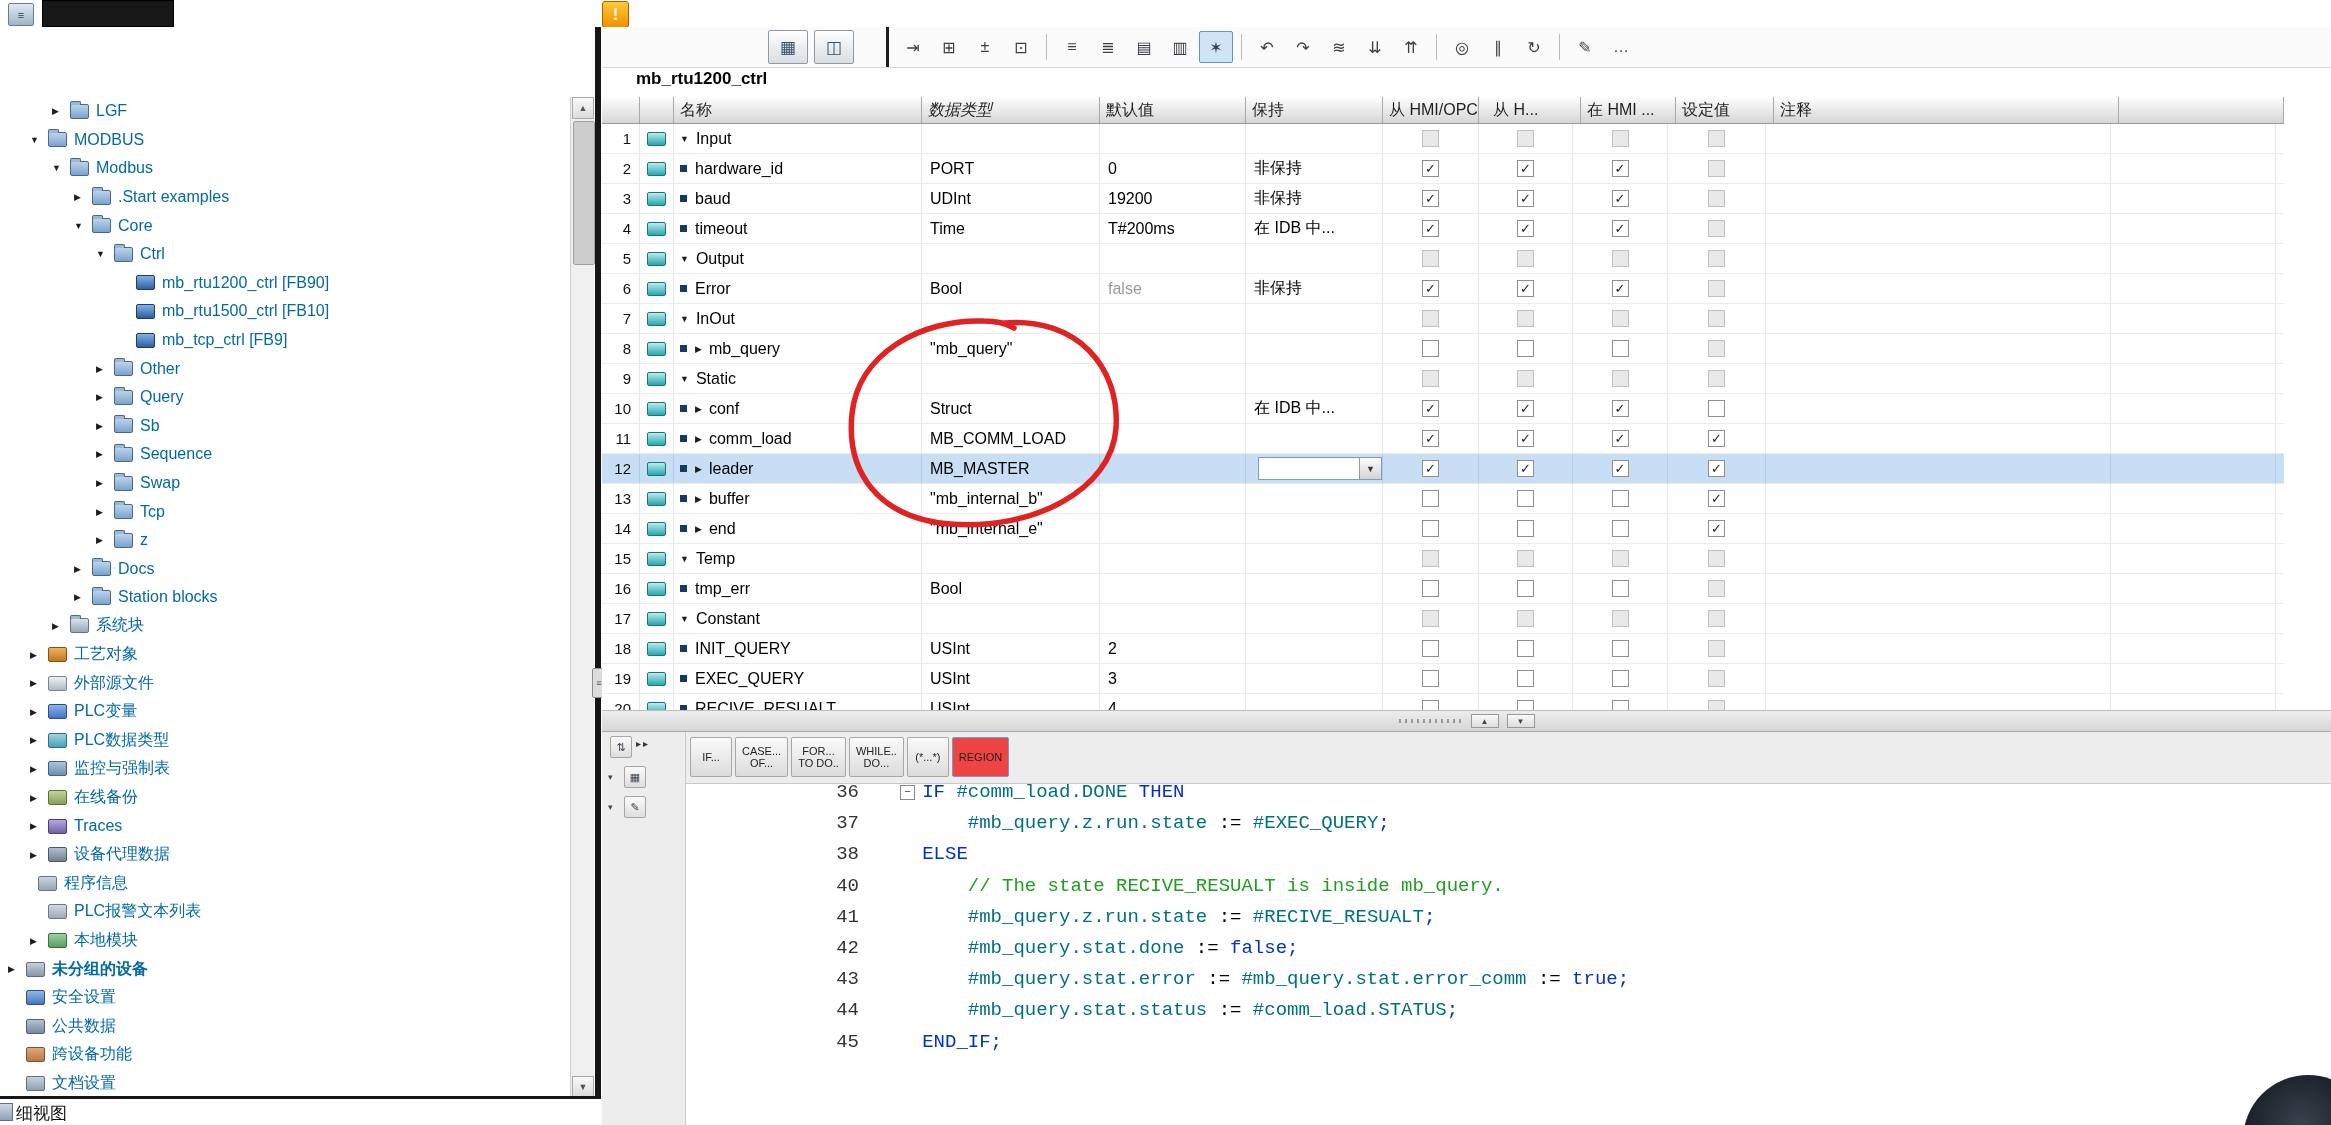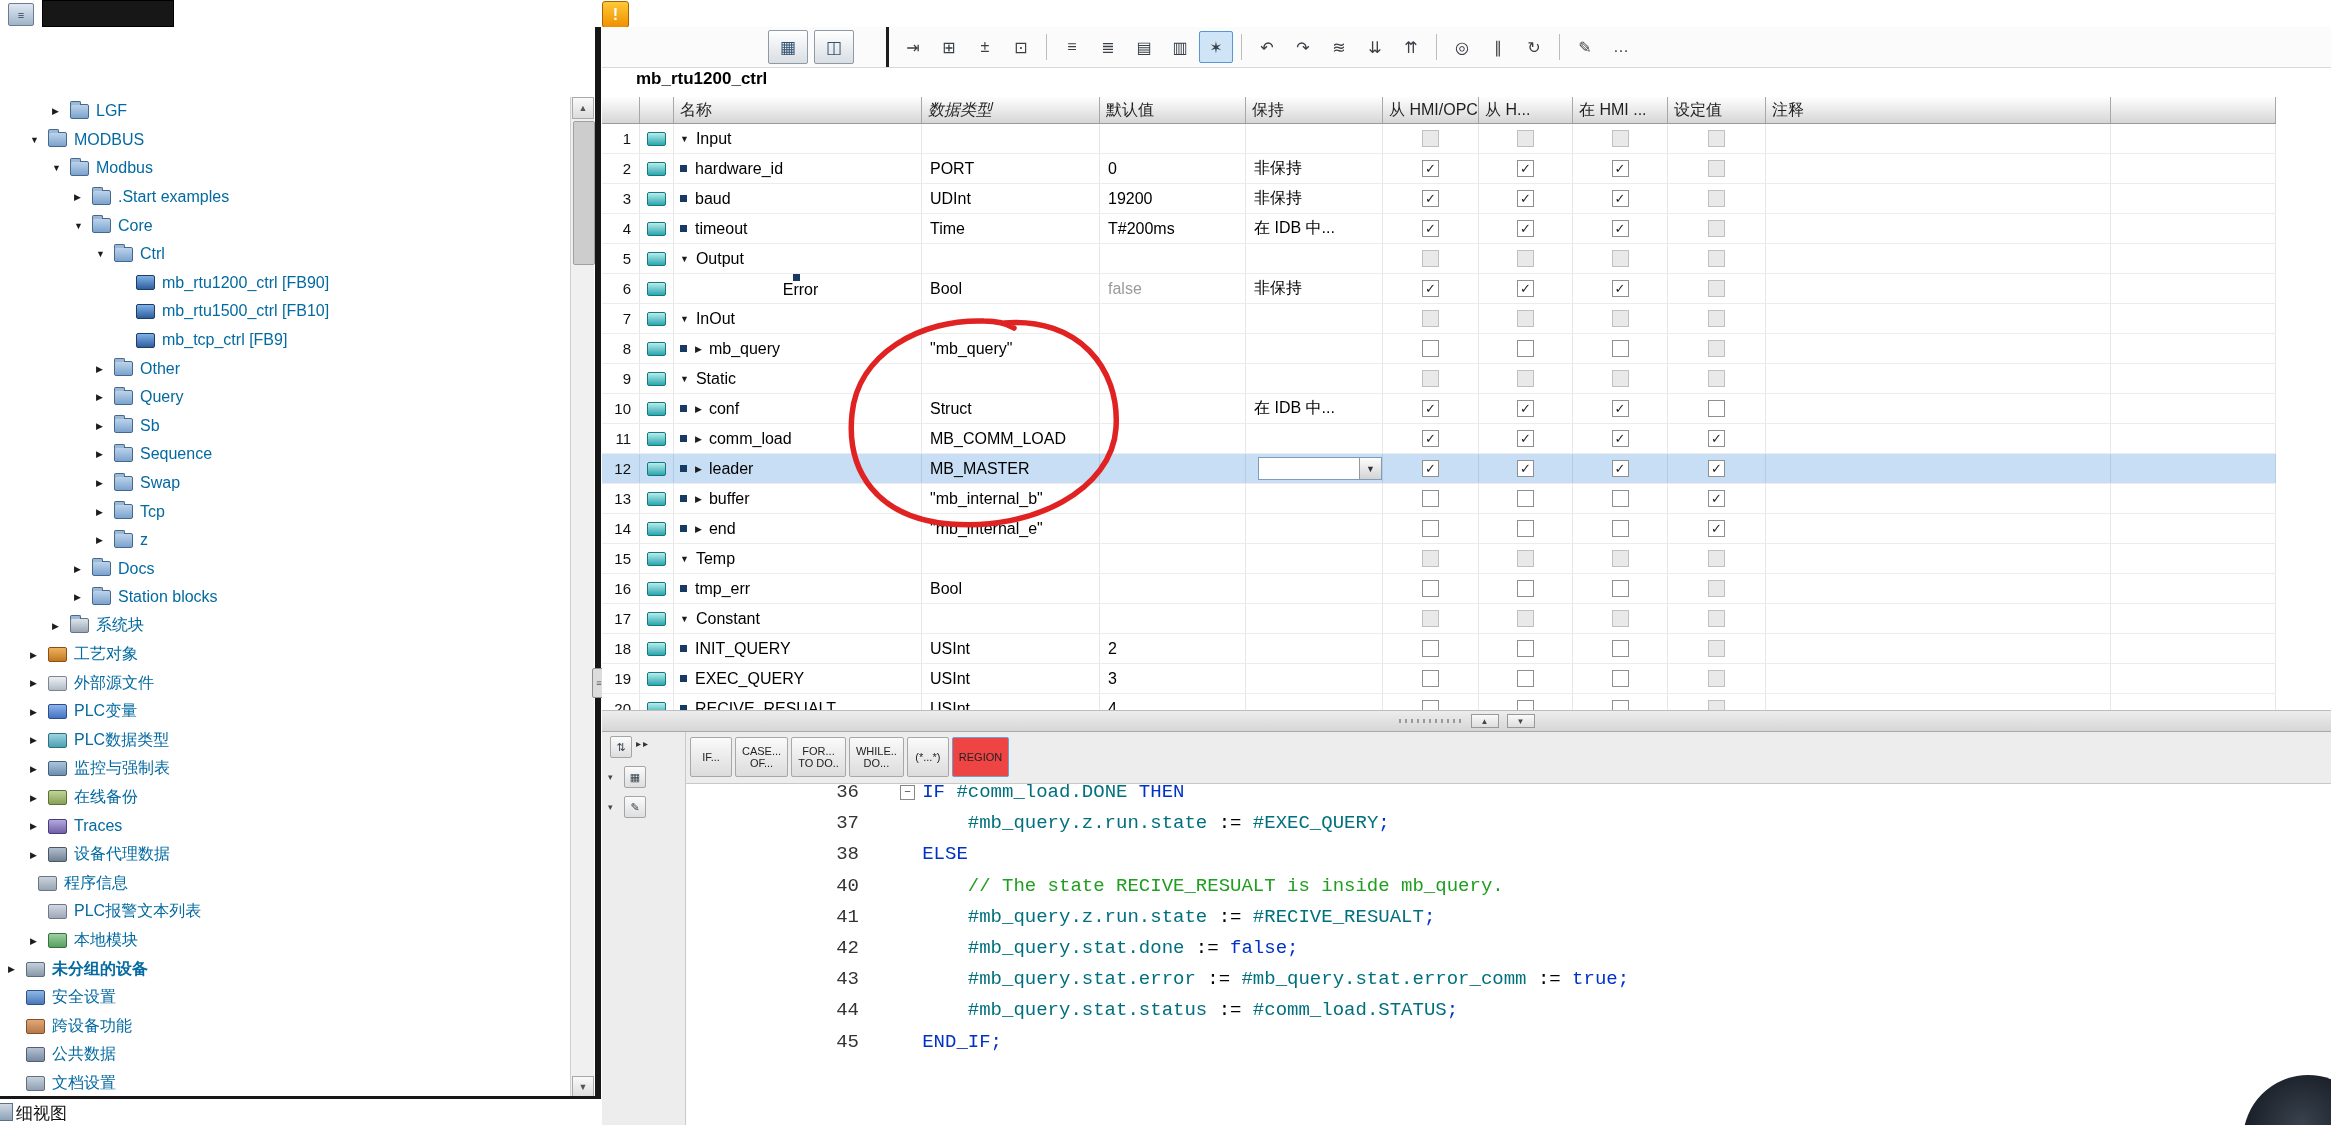--- a/index.html
+++ b/index.html
@@ -333,27 +333,27 @@
         <span class="ti device"></span>
         <span class="tlabel bold">未分组的设备</span>
       </div>
       <div class="trow-tree" style="padding-left: 8px;">
         <span class="tarrow"></span>
         <span class="ti security"></span>
         <span class="tlabel">安全设置</span>
       </div>
       <div class="trow-tree" style="padding-left: 8px;">
         <span class="tarrow"></span>
+        <span class="ti common"></span>
+        <span class="tlabel">公共数据</span>
+      </div>
+      <div class="trow-tree" style="padding-left: 8px;">
+        <span class="tarrow"></span>
         <span class="ti cross"></span>
         <span class="tlabel">跨设备功能</span>
-      </div>
-      <div class="trow-tree" style="padding-left: 8px;">
-        <span class="tarrow"></span>
-        <span class="ti common"></span>
-        <span class="tlabel">公共数据</span>
       </div>
       <div class="trow-tree" style="padding-left: 8px;">
         <span class="tarrow"></span>
         <span class="ti docset"></span>
         <span class="tlabel">文档设置</span>
       </div>
     </div>
   <div class="scrollbar">
     <button class="sbtn" style="top:0">▲</button>
     <div class="sthumb"></div>
@@ -370,21 +370,21 @@
 
 <div class="table">
   <div class="hdr">
       <div class="hcell" style="width: 38px;"></div>
       <div class="hcell" style="width: 34px;"></div>
       <div class="hcell" style="width: 248px;">名称</div>
       <div class="hcell" style="width: 178px; font-style: italic;">数据类型</div>
       <div class="hcell" style="width: 146px;">默认值</div>
       <div class="hcell" style="width: 137px;">保持</div>
       <div class="hcell" style="width: 96px;">从 HMI/OPC..</div>
-      <div class="hcell" style="width: 94px;">从 H...</div>
+      <div class="hcell" style="width: 94px; margin-left: 8px;">从 H...</div>
       <div class="hcell" style="width: 95px;">在 HMI ...</div>
       <div class="hcell" style="width: 98px;">设定值</div>
       <div class="hcell" style="width: 345px;">注释</div>
       <div class="hcell" style="width: 165px;"></div>
     </div>
   <div>
       <div class="trow">
         <div class="tcell c-num" style="width: 38px;">1</div>
         <div class="tcell c-icon" style="width: 34px;">
           <span class="vic"></span>
@@ -517,21 +517,21 @@
           <span class="cb d"></span>
         </div>
         <div class="tcell c-text" style="width: 345px;"></div>
         <div class="tcell c-text" style="width: 165px;"></div>
       </div>
       <div class="trow">
         <div class="tcell c-num" style="width: 38px;">6</div>
         <div class="tcell c-icon" style="width: 34px;">
           <span class="vic"></span>
         </div>
-        <div class="tcell c-name" style="width: 248px; flex-direction: column;">
+        <div class="tcell c-name" style="width: 248px;">
           <span class="bullet"></span>
           <span>Error</span>
         </div>
         <div class="tcell c-text" style="width: 178px;">Bool</div>
         <div class="tcell c-text def-gray" style="width: 146px;">false</div>
         <div class="tcell c-text" style="width: 137px;">非保持</div>
         <div class="tcell cbwrap" style="width: 96px;">
           <span class="cb c">✓</span>
         </div>
         <div class="tcell cbwrap" style="width: 94px;">

